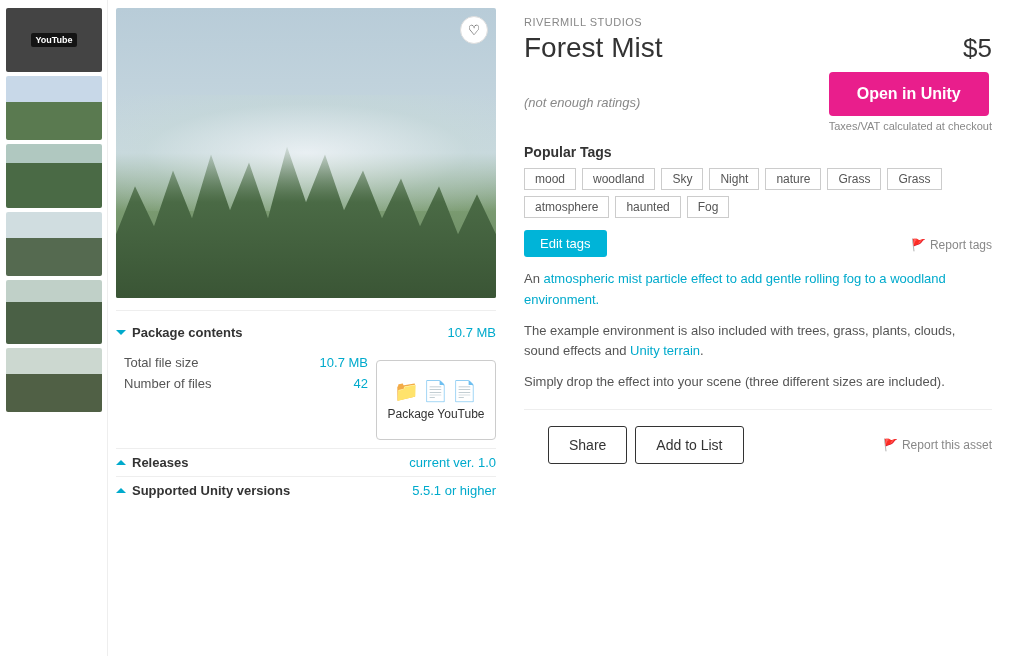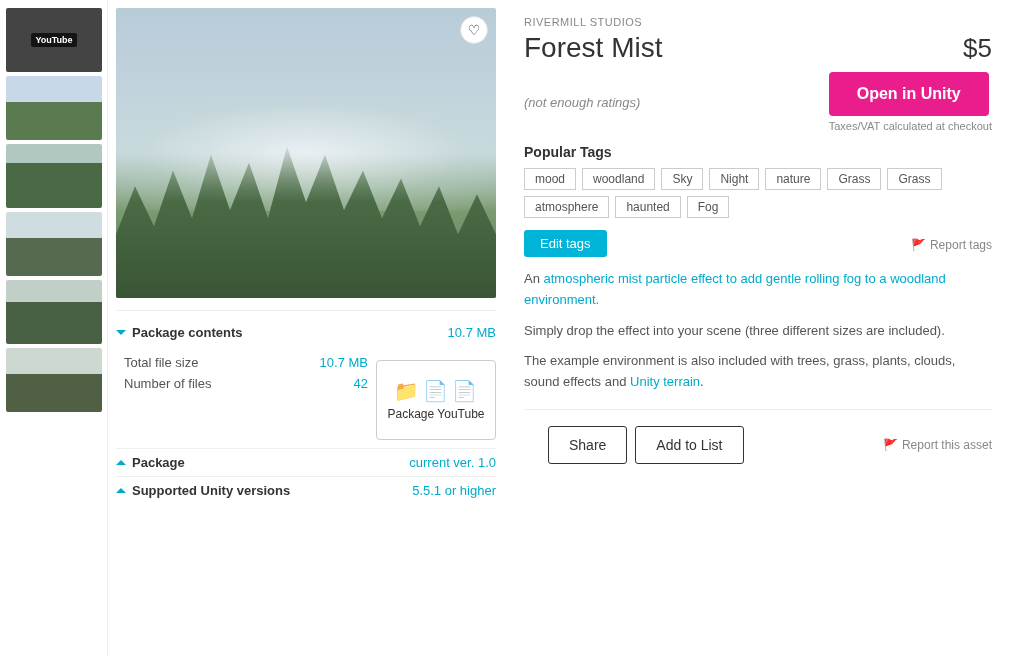--- a/index.html
+++ b/index.html
@@ -124,21 +124,21 @@
             </div>
           </div>
         </div>
       </div>
     </div>
 
     <div class="releases-section">
       <div class="section-header">
         <span class="section-title">
           <span class="chevron-up"></span>
-          <span>Package</span>
+          <span>Releases</span>
         </span>
         <span class="section-value">current ver. 1.0</span>
       </div>
     </div>
 
     <div class="unity-section">
       <div class="section-header">
         <span class="section-title">
           <span class="chevron-up"></span>
           <span>Supported Unity versions</span>
@@ -185,24 +185,24 @@
       <button class="edit-tags-btn">Edit tags</button>
       <span class="report-tags-link">
         <span>🚩</span>
         <span>Report tags</span>
       </span>
     </div>
 
     <p class="description">
       An <span class="description-highlight">atmospheric mist particle effect to add gentle rolling fog to a woodland environment.</span>
     </p>
-    <p class="description">Simply drop the effect into your scene (three different sizes are included).</p>
     <p class="description">
       The example environment is also included with trees, grass, plants, clouds, sound effects and <span class="description-highlight">Unity terrain</span>.
     </p>
+    <p class="description">Simply drop the effect into your scene (three different sizes are included).</p>
 
     <div class="bottom-actions">
       <div class="action-btns">
         <button class="share-btn">Share</button>
         <button class="add-to-list-btn">Add to List</button>
       </div>
       <span class="report-asset-link">
         <span class="flag-icon">🚩</span>
         <span>Report this asset</span>
       </span>

